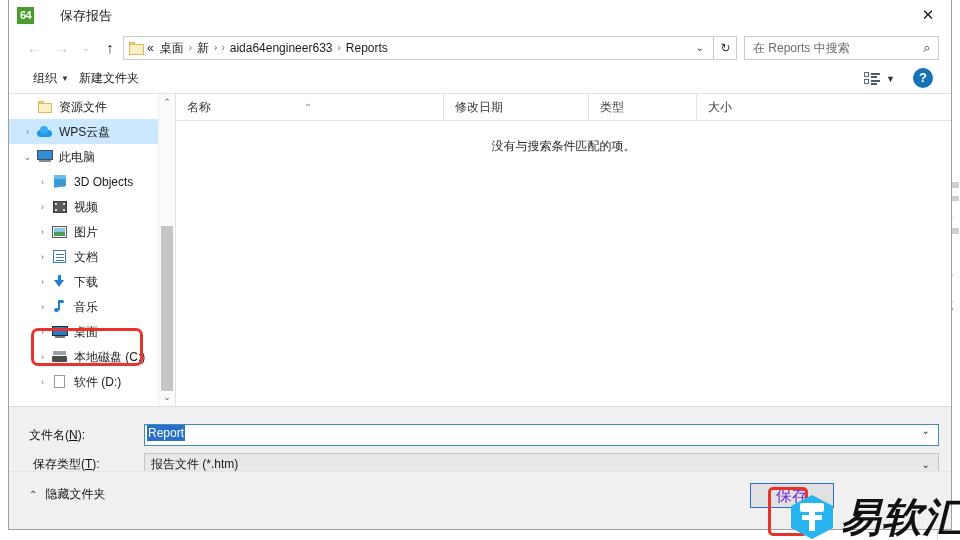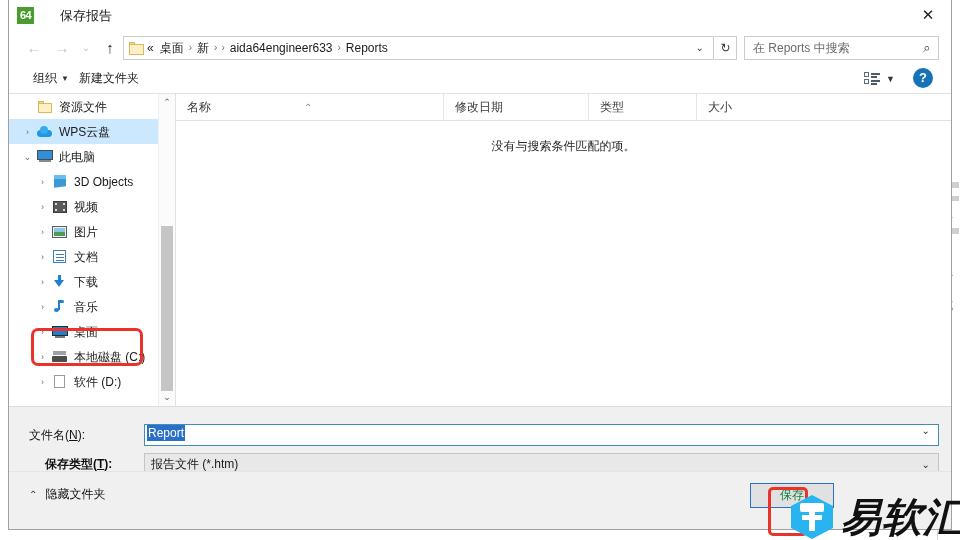--- a/index.html
+++ b/index.html
@@ -428,21 +428,21 @@
     border-top: 1px solid #dcdcdc;
   }
   .form-label {
     position: absolute;
     font-size: 12px;
     color: #111;
     text-align: left;
     line-height: 21px;
   }
   #lbl-filename { left: 20px; top: 18px; width: 110px; }
-  #lbl-savetype { left: 36px; top: 47px; width: 110px; font-weight: bold; }
+  #lbl-savetype { left: 24px; top: 47px; width: 110px; }
   .underline-key { text-decoration: underline; }
 
   #filename-field {
     position: absolute;
     left: 135px; top: 17px;
     width: 795px; height: 22px;
     background: #ffffff;
     border: 1px solid #3f8fb5;
     box-sizing: border-box;
     display: flex;
@@ -501,22 +501,22 @@
   }
   #save-button {
     position: absolute;
     left: 741px;
     top: 11px;
     width: 84px;
     height: 25px;
     background: #e1e1e1;
     border: 1px solid #2a6fc9;
     box-sizing: border-box;
-    font-size: 12px;
-    color: #15803d;
+    font-size: 16px;
+    color: #6d28d9;
     line-height: 23px;
     text-align: center;
   }
   #cancel-button {
     position: absolute;
     left: 839px;
     top: 11px;
     width: 88px;
     height: 25px;
     background: #e1e1e1;

